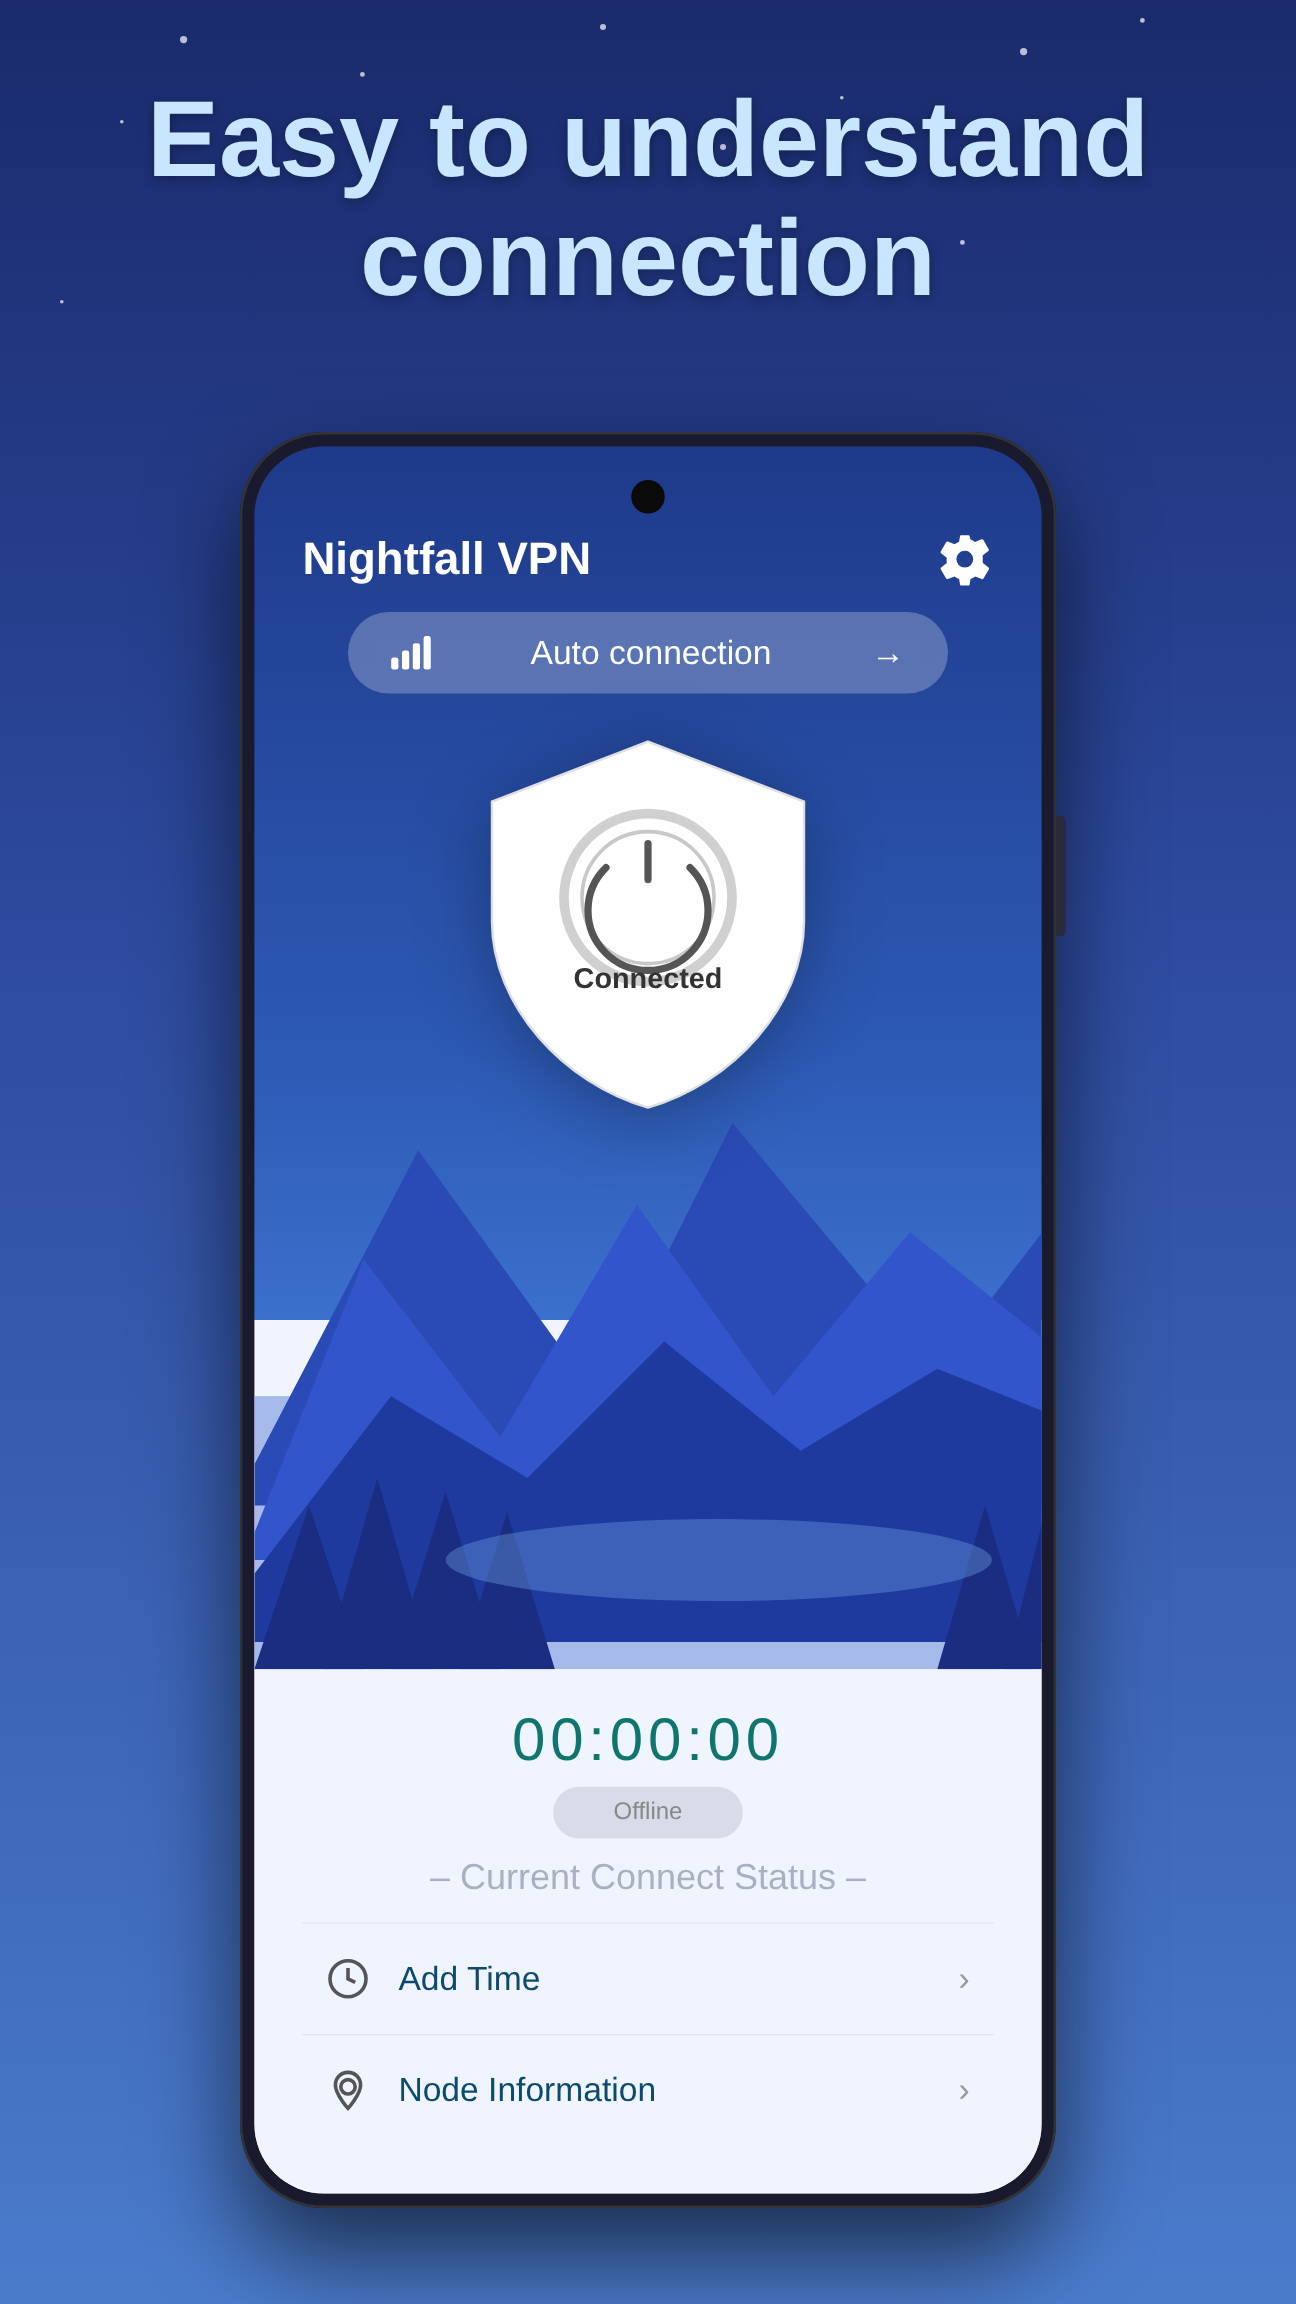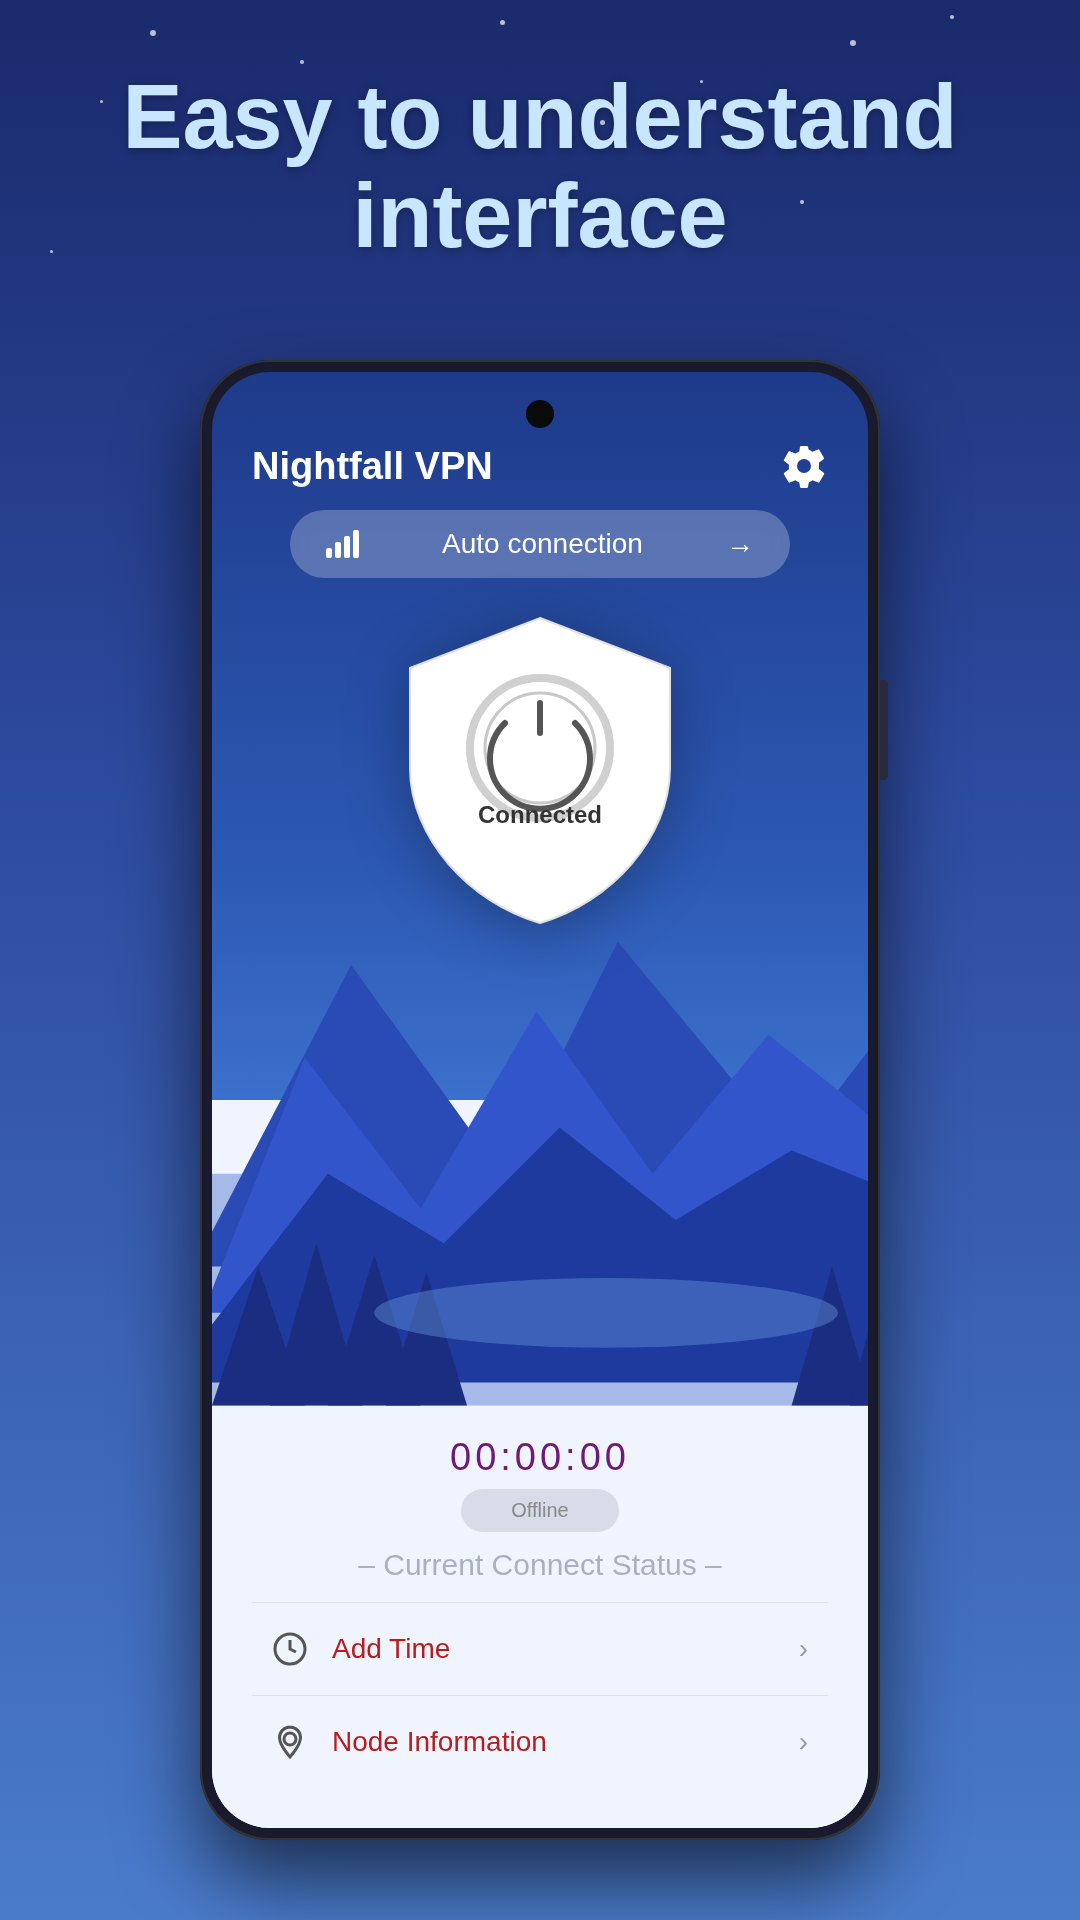--- a/index.html
+++ b/index.html
@@ -197,23 +197,23 @@
     .bottom-section {
       background: #f0f4ff;
       padding: 30px 40px 40px;
       display: flex;
       flex-direction: column;
       align-items: center;
       gap: 10px;
     }
 
     .timer-display {
-      font-size: 38px;
+      font-size: 50px;
       font-weight: 300;
-      color: #701a75;
+      color: #0f766e;
       letter-spacing: 4px;
     }
 
     .offline-badge {
       background: #d8dce8;
       color: #888;
       font-size: 20px;
       padding: 10px 50px;
       border-radius: 30px;
       font-weight: 500;
@@ -245,21 +245,21 @@
 
     .menu-item-icon {
       width: 36px;
       height: 36px;
       color: #555;
     }
 
     .menu-item-text {
       flex: 1;
       font-size: 28px;
-      color: #b91c1c;
+      color: #0c4a6e;
       font-weight: 500;
     }
 
     .menu-item-arrow {
       color: #999;
       font-size: 28px;
     }
   </style>
 </head>
 <body>
@@ -272,21 +272,21 @@
   <div class="star" style="width:6px;height:6px;top:40px;left:850px;"></div>
   <div class="star" style="width:4px;height:4px;top:15px;left:950px;"></div>
   <div class="star" style="width:3px;height:3px;top:100px;left:100px;"></div>
   <div class="star" style="width:5px;height:5px;top:120px;left:600px;"></div>
   <div class="star" style="width:4px;height:4px;top:200px;left:800px;"></div>
   <div class="star" style="width:3px;height:3px;top:250px;left:50px;"></div>
 </div>
 
 <div class="header-title">
   <span>Easy to understand</span><br>
-  <span>interface</span>
+  <span>connection</span>
 </div>
 
 <div class="phone-container">
   <div class="phone-outer">
     <div class="side-btn-right"></div>
     <div class="phone-inner">
       <div class="camera-hole"></div>
 
       <div class="app-content">
 

